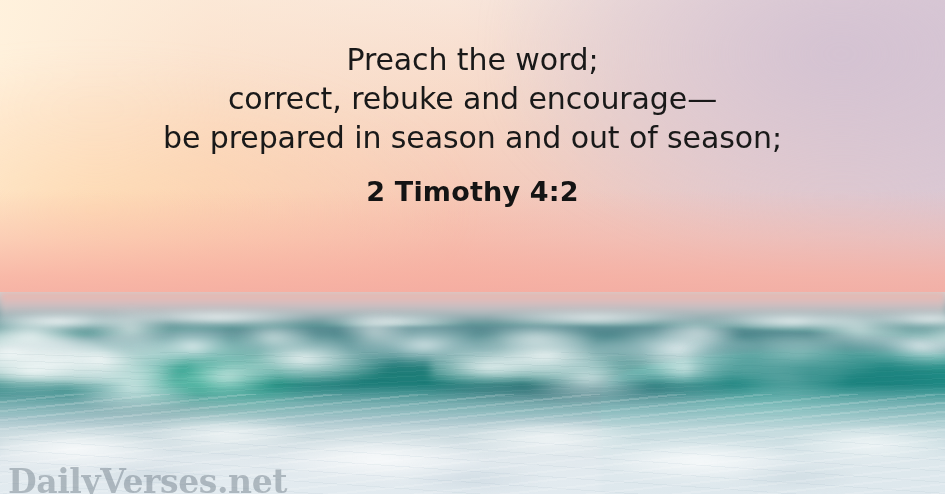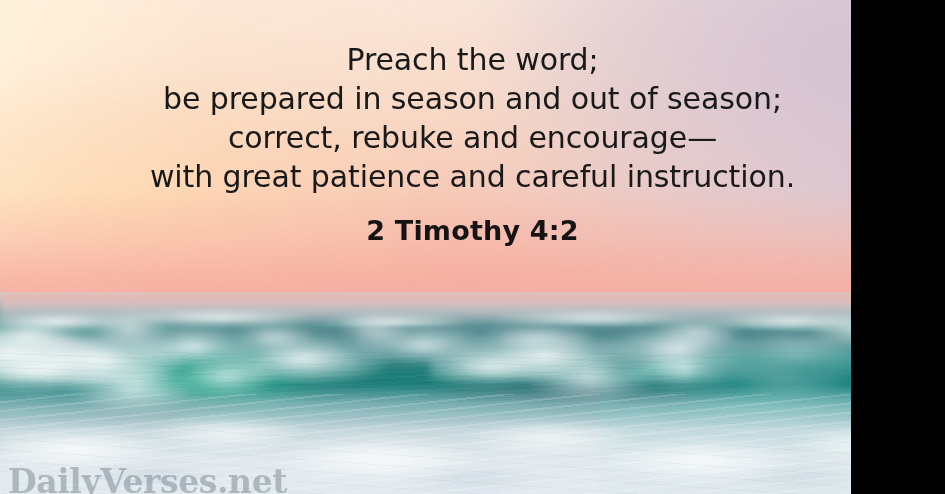--- a/index.html
+++ b/index.html
@@ -6,21 +6,21 @@
     margin: 0;
     padding: 0;
     background: #000;
   }
   body {
     font-family: "Liberation Sans", sans-serif;
   }
 
   #scene {
     position: relative;
-    width: 851px;
+    width: 945px;
     height: 494px;
     overflow: hidden;
     background: #86efac;
   }
 
   
   .sky {
     position: absolute;
     left: 0; top: 0;
     width: 945px;
@@ -414,21 +414,20 @@
     <div class="spray-plumes"></div>
     <div class="water-texture"></div>
     <div class="near-right-face"></div>
     <div class="foam-foreground"></div>
     <div class="foam-mottle"></div>
     <div class="foam-streaks"></div>
   </div>
 
   <div class="verse-block">
     <span class="verse-line">Preach the word;</span>
+    <span class="verse-line">correct, rebuke and encourage—</span>
     <span class="verse-line">be prepared in season and out of season;</span>
-    <span class="verse-line">correct, rebuke and encourage—</span>
-    <span class="verse-line">with great patience and careful instruction.</span>
     <span class="verse-reference">2 Timothy 4:2</span>
   </div>
 
   <div class="watermark">DailyVerses.net</div>
 
 </div>
 
 </body></html>

